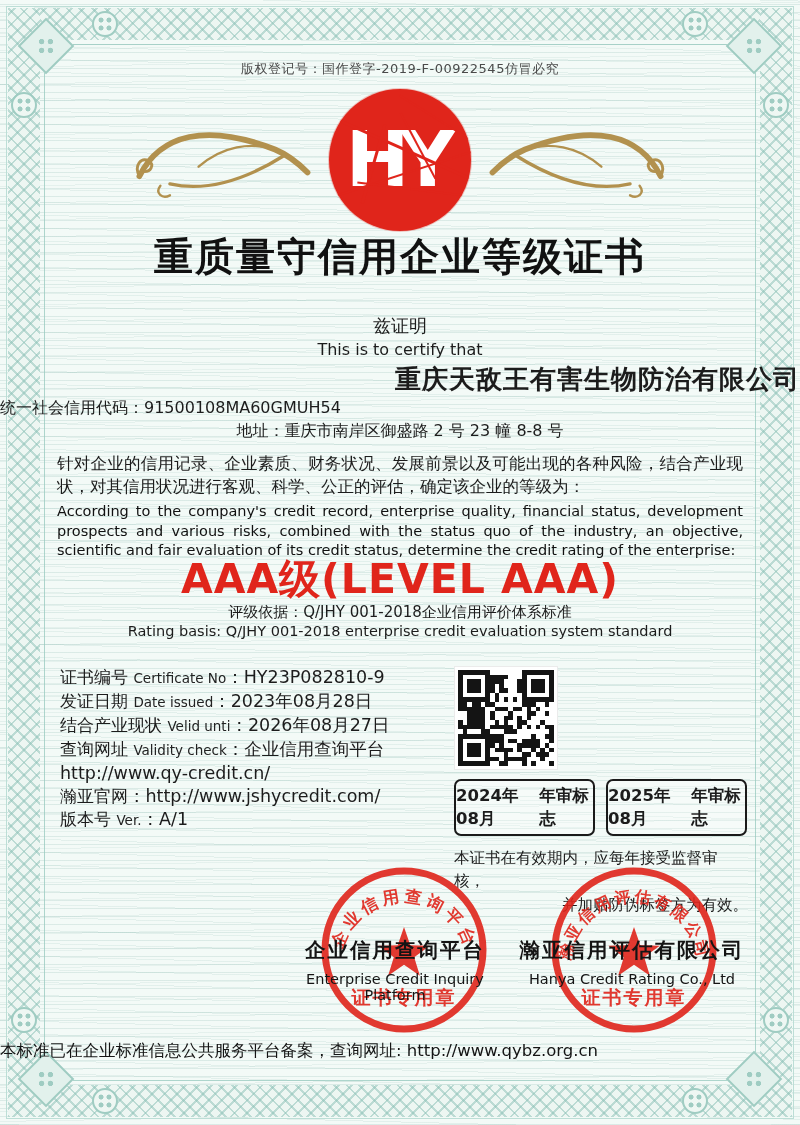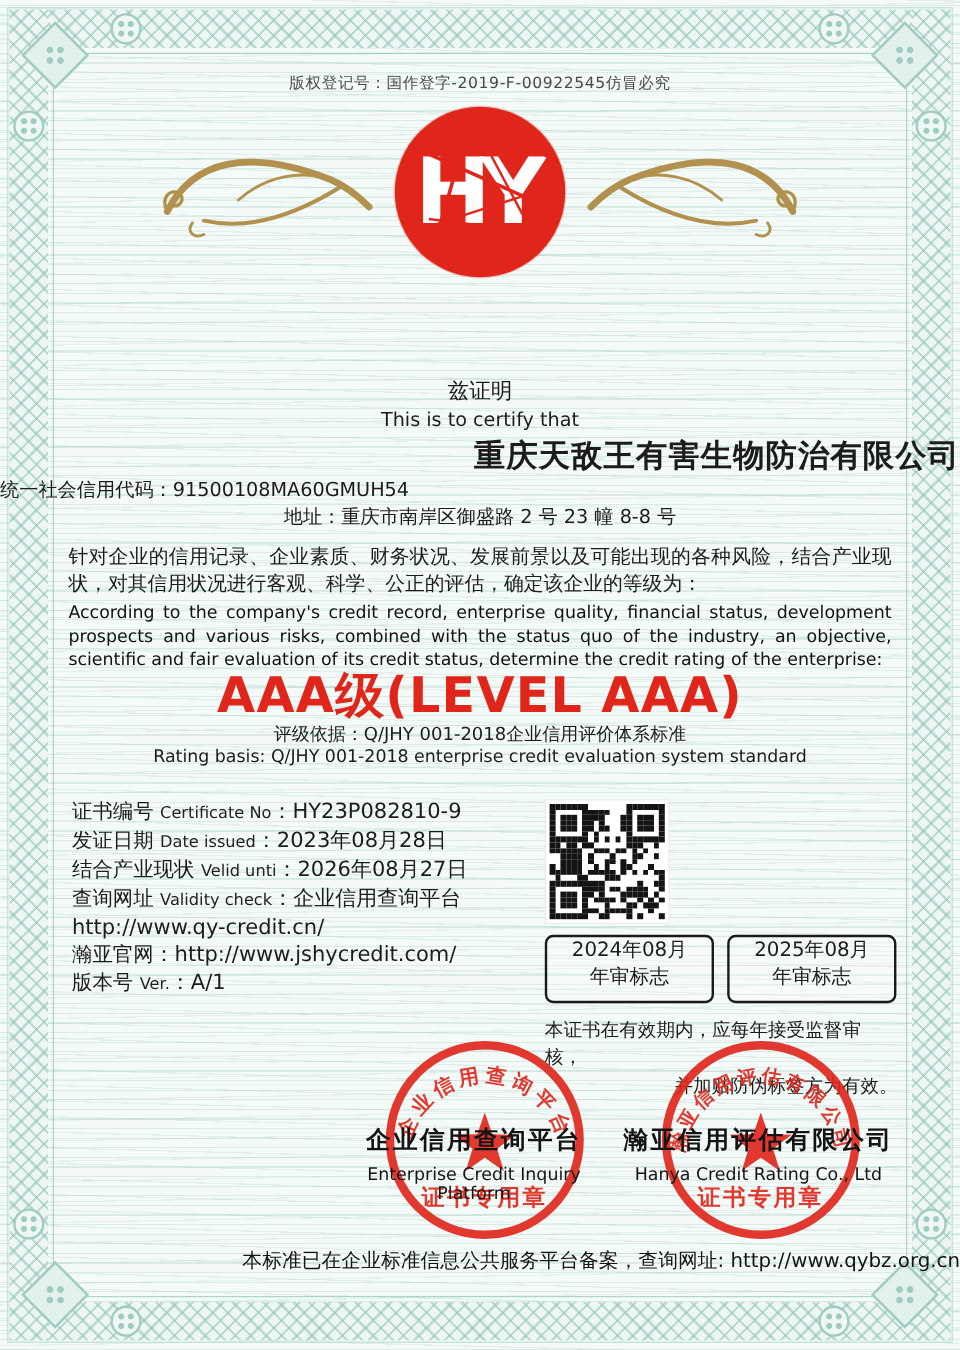--- a/index.html
+++ b/index.html
@@ -98,38 +98,38 @@
   .qr-row{display:flex; gap:9px;}
   .qr-box{background:#fff; padding:3px; width:104px; height:104px; flex:none;
     border:1px solid rgba(0,0,0,.08);}
   .qr-grid{display:grid; grid-template-columns:repeat(21,1fr); grid-template-rows:repeat(21,1fr);
     width:96px; height:96px; background:#fff;}
   .qr-grid i{display:block;}
   .qr-grid i.on{background:#141414;}
   .qr-note{font-size:14.5px; line-height:1.52; text-align:justify;}
   .year-boxes{display:flex; gap:11px; margin-top:9px;}
   .year-box{width:141px; height:57px; border:2px solid #1a1a1a; border-radius:7px;
-    display:flex; flex-direction:column; align-items:center; 
-    font-size:16.5px; line-height:1.35; background:rgba(255,255,255,.25);}
+    display:flex; flex-direction:row; align-items:center; 
+    font-size:16.5px; line-height:1.35; background:rgba(255,255,255,.25);font-weight:bold;}
   .audit-notice{margin-top:11px; font-size:15.5px; line-height:1.5;}
   .audit-notice .l2{text-align:right;}
 
   
   .stamps-row{position:absolute; top:856px; left:0; right:0; height:195px;}
   .seal{position:absolute; width:176px; height:176px; opacity:.9;}
   .seal.left{left:316px; top:6px;}
   .seal.right{left:546px; top:6px;}
   .org{position:absolute; text-align:center; z-index:2;}
   .org.left{left:278px; top:80px; width:234px;}
   .org.right{left:512px; top:80px; width:240px;}
   .org .zh{font-size:20.5px; font-weight:600; letter-spacing:2px; color:#141414;}
   .org .en{font-size:14.5px; margin-top:7px; color:#141414;}
 
   
-  .footer-line{position:absolute; top:1040px; left:0; right:0; text-align:right;
+  .footer-line{position:absolute; top:1040px; left:0; right:0; text-align:left;
     font-size:16.5px; font-weight:500; color:#141414;}
 </style>
 </head>
 <body>
 
 <div class="certificate">
 
   <div class="outer-line"></div>
   <div class="band top"></div>
   <div class="band bottom"></div>
@@ -183,20 +183,21 @@
       <g fill="none" stroke="#b2914e" stroke-linecap="round">
         <path d="M8 62 C30 18, 78 6, 150 34 C162 39, 172 46, 184 58" stroke-width="6"></path>
         <path d="M8 62 C2 50, 10 42, 18 46 C24 50, 20 58, 12 57" stroke-width="3"></path>
         <path d="M40 70 C80 79, 122 64, 160 40" stroke-width="3.5"></path>
         <path d="M70 52 C95 30, 125 26, 150 34" stroke-width="2.5"></path>
         <path d="M30 72 C24 80, 32 86, 40 82" stroke-width="2.5"></path>
       </g>
     </svg>
   </div>
 
+  <div class="cert-title">重质量守信用企业等级证书</div>
 
   <div class="certify-zh">兹证明</div>
   <div class="certify-en">This is to certify that</div>
   <div class="company-name">重庆天敌王有害生物防治有限公司</div>
   <div class="credit-code"><span>统一社会信用代码</span><span>：91500108MA60GMUH54</span></div>
   <div class="address-line"><span>地址</span><span>：重庆市南岸区御盛路 2 号 23 幢 8-8 号</span></div>
 
   <div class="eval-zh">针对企业的信用记录、企业素质、财务状况、发展前景以及可能出现的各种风险，结合产业现状，对其信用状况进行客观、科学、公正的评估，确定该企业的等级为：</div>
   <div class="eval-en">According to the company's credit record, enterprise quality, financial status, development prospects and various risks, combined with the status quo of the industry, an objective, scientific and fair evaluation of its credit status, determine the credit rating of the enterprise:</div>
   <div class="grade-line">AAA级(LEVEL AAA)</div>

